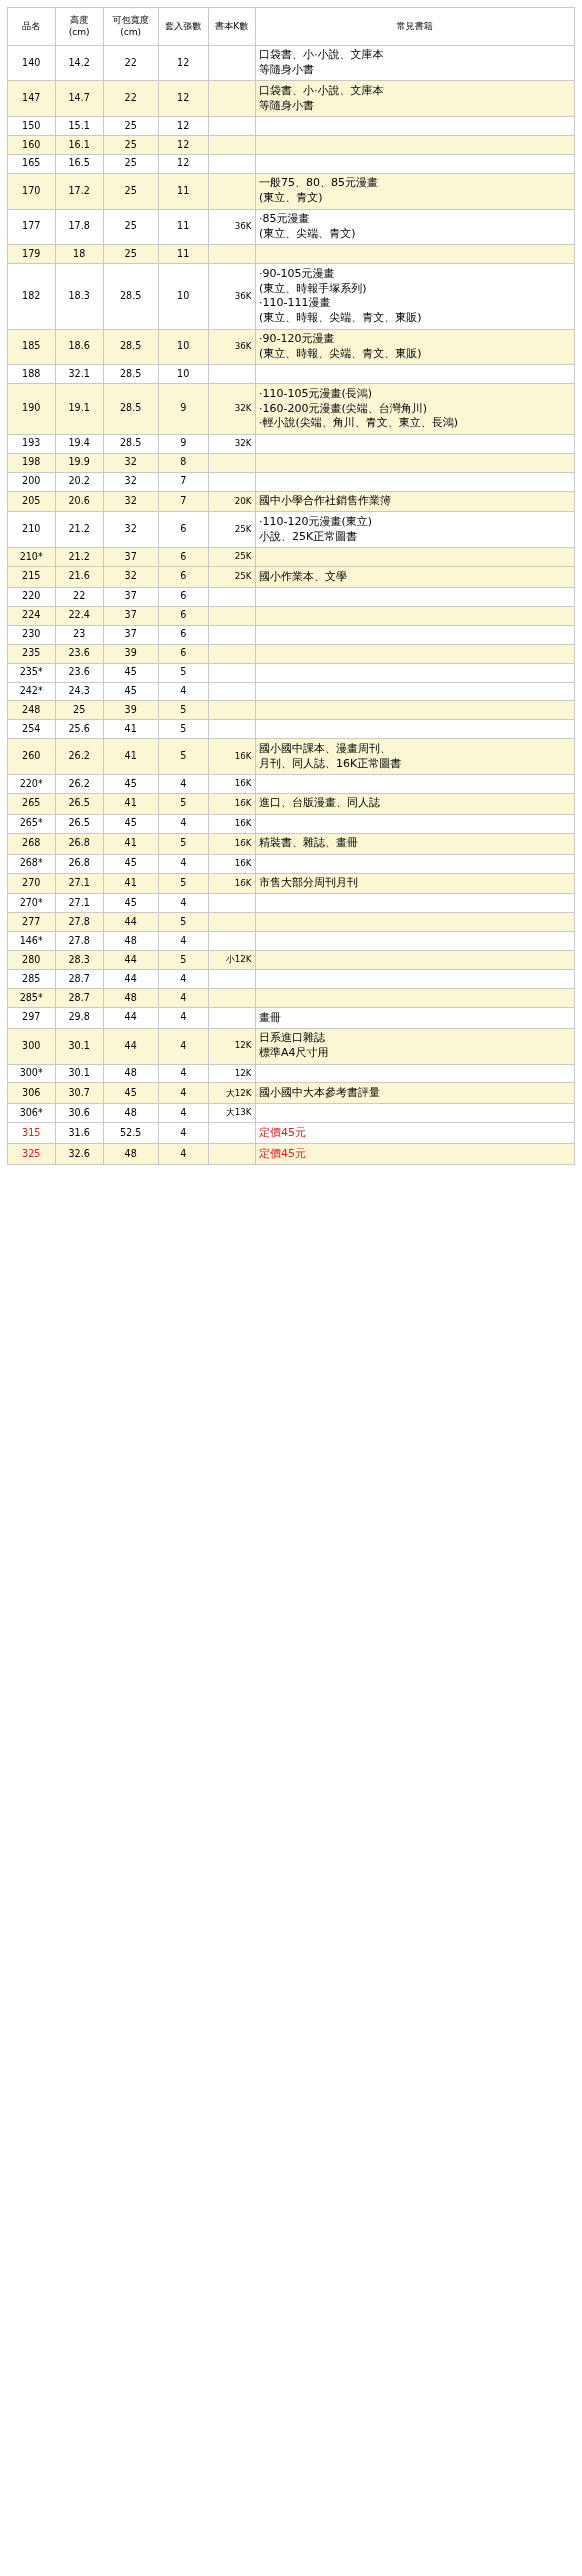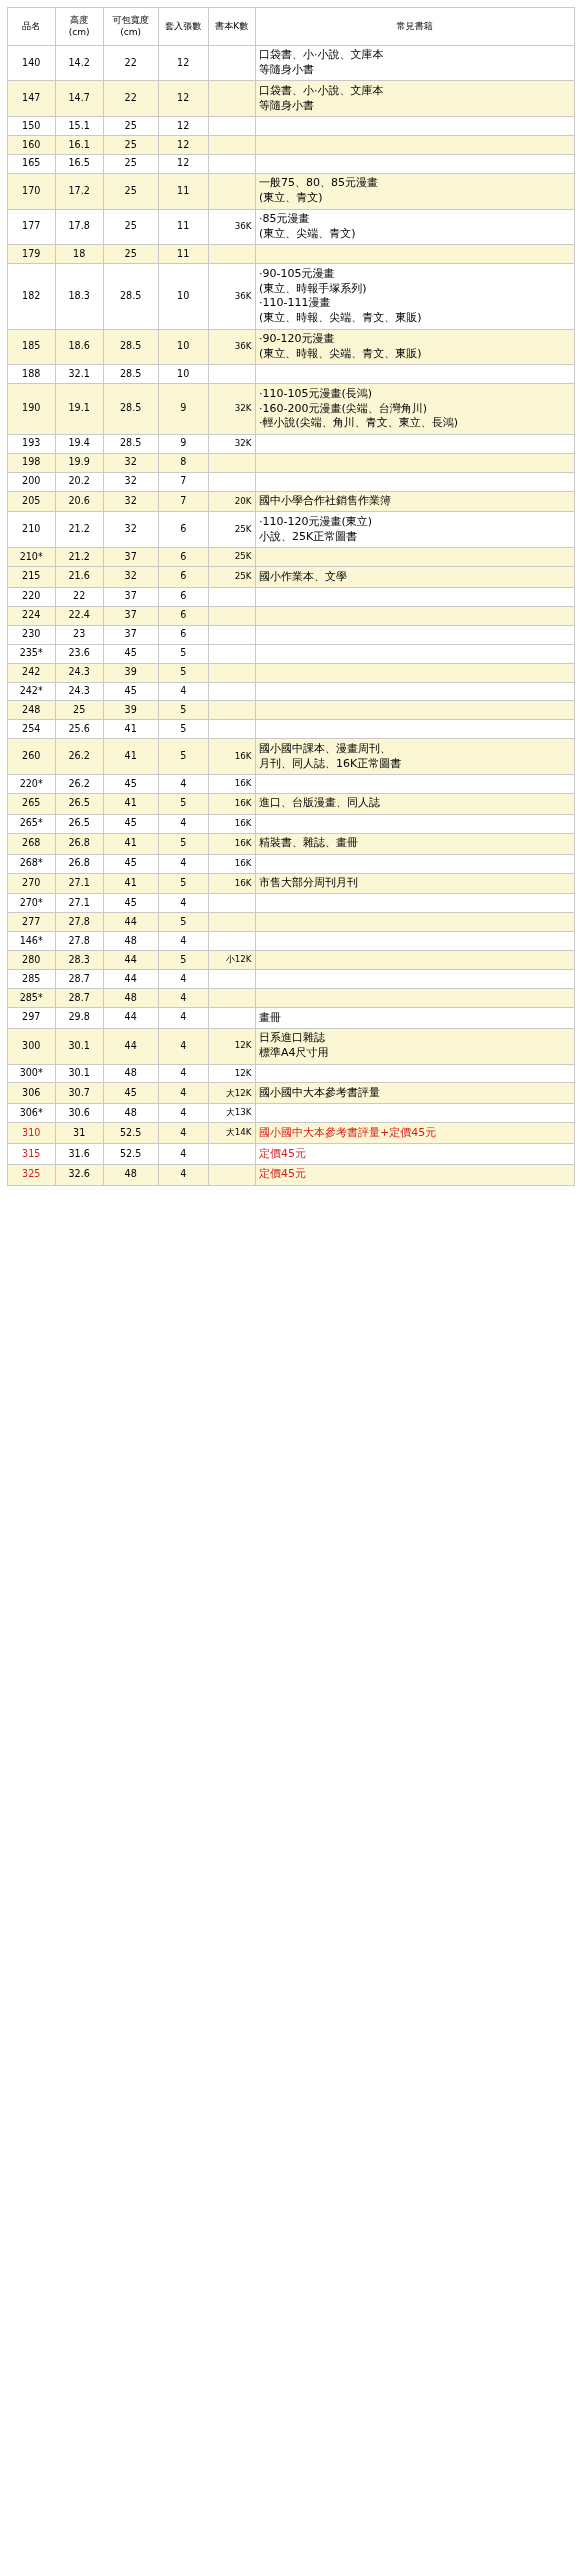--- a/index.html
+++ b/index.html
@@ -556,49 +556,49 @@
           <td class="num">
             <span class="note-line">6</span>
           </td>
           <td class="kc">
             <span class="note-line"></span>
           </td>
           <td class="note">
             <span class="note-line"></span>
           </td>
         </tr>
+        <tr class="hl">
+          <td class="num">
+            <span class="note-line">235</span>
+          </td>
+          <td class="num">
+            <span class="note-line">23.6</span>
+          </td>
+          <td class="num">
+            <span class="note-line">39</span>
+          </td>
+          <td class="num">
+            <span class="note-line">6</span>
+          </td>
+          <td class="kc">
+            <span class="note-line"></span>
+          </td>
+          <td class="note">
+            <span class="note-line"></span>
+          </td>
+        </tr>
         <tr class="plain">
           <td class="num">
             <span class="note-line">235*</span>
           </td>
           <td class="num">
             <span class="note-line">23.6</span>
           </td>
           <td class="num">
             <span class="note-line">45</span>
-          </td>
-          <td class="num">
-            <span class="note-line">5</span>
-          </td>
-          <td class="kc">
-            <span class="note-line"></span>
-          </td>
-          <td class="note">
-            <span class="note-line"></span>
-          </td>
-        </tr>
-        <tr class="hl">
-          <td class="num">
-            <span class="note-line">242</span>
-          </td>
-          <td class="num">
-            <span class="note-line">24.3</span>
-          </td>
-          <td class="num">
-            <span class="note-line">39</span>
           </td>
           <td class="num">
             <span class="note-line">5</span>
           </td>
           <td class="kc">
             <span class="note-line"></span>
           </td>
           <td class="note">
             <span class="note-line"></span>
           </td>
@@ -1016,40 +1016,20 @@
             <span class="note-line">48</span>
           </td>
           <td class="num">
             <span class="note-line">4</span>
           </td>
           <td class="kc">
             <span class="note-line">大13K</span>
           </td>
           <td class="note">
             <span class="note-line"></span>
-          </td>
-        </tr>
-        <tr class="hl">
-          <td class="num red">
-            <span class="note-line">310</span>
-          </td>
-          <td class="num">
-            <span class="note-line">31</span>
-          </td>
-          <td class="num">
-            <span class="note-line">52.5</span>
-          </td>
-          <td class="num">
-            <span class="note-line">4</span>
-          </td>
-          <td class="kc">
-            <span class="note-line">大14K</span>
-          </td>
-          <td class="note red">
-            <span class="note-line">國小國中大本參考書評量+定價45元</span>
           </td>
         </tr>
         <tr class="plain">
           <td class="num red">
             <span class="note-line">315</span>
           </td>
           <td class="num">
             <span class="note-line">31.6</span>
           </td>
           <td class="num">

